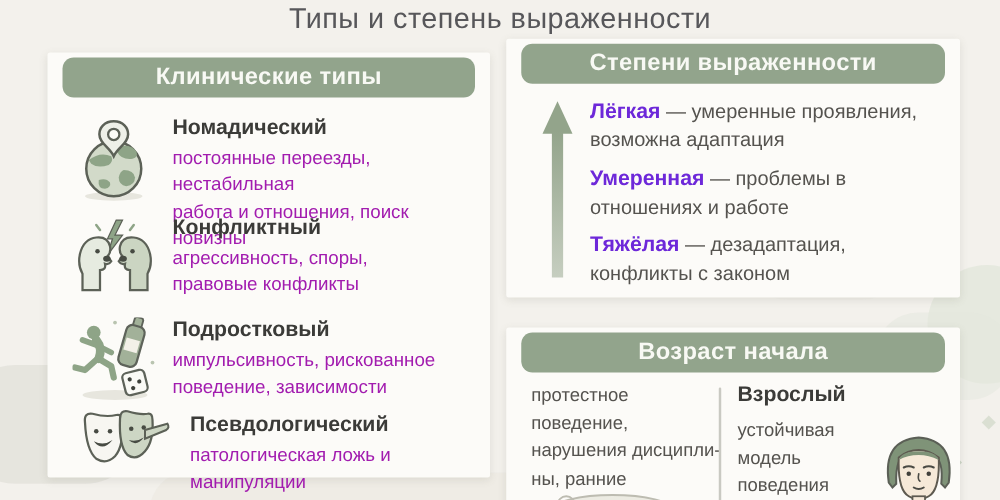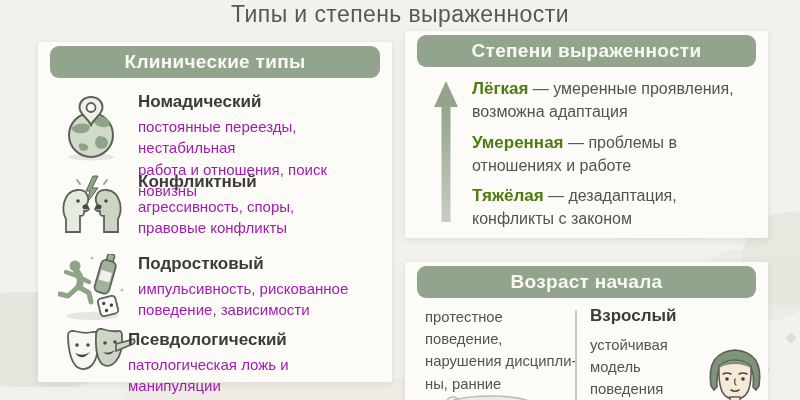--- a/index.html
+++ b/index.html
@@ -24,21 +24,21 @@
     position:absolute;left:12px;right:12px;top:4px;height:32px;
     background:#92a48c;border-radius:9px;
     color:#f8f9f4;font-weight:bold;font-size:19px;
     display:flex;align-items:center;justify-content:center;letter-spacing:.3px;
   }
   .type-row{position:absolute;}
   .type-icon{position:absolute;}
   .type-title{font-size:17px;font-weight:bold;color:#3b3b38;margin-bottom:4px;}
   .type-desc{font-size:15px;line-height:1.42;color:#a21caf;white-space:pre-line;}
   .sev-row{position:absolute;left:67px;width:292px;font-size:16px;line-height:1.42;}
-  .sev-term{font-weight:bold;font-size:17px;color:#4d7c0f;}
+  .sev-term{font-weight:bold;font-size:17px;color:#6d28d9;}
   .sev-desc{white-space:pre-line;color:#55534f;}
   .age-col{position:absolute;}
   .age-title{font-size:17px;font-weight:bold;color:#3b3b38;margin-bottom:8px;}
   .age-desc{font-size:14.8px;line-height:1.5;color:#55534f;white-space:pre-line;}
   .v-divider{position:absolute;width:2px;background:#c9c9c2;border-radius:1px;}
 </style>
 </head>
 <body>
 
 <div id="stage">
@@ -128,21 +128,21 @@
         <path d="M4,12 Q3,4 10,5 Q21,8 29,6 Q34,5 34,11 Q35,31 28,39 Q21,46 13,41 Q5,34 4,12 Z" fill="#f7f6f1" stroke="#5c6157" stroke-width="1.8"></path>
         <circle cx="13" cy="19" r="1.8" fill="#474b43"></circle>
         <circle cx="24" cy="19" r="1.8" fill="#474b43"></circle>
         <path d="M11,27 Q18,36 26,26 Q19,31 11,27 Z" fill="#474b43"></path>
         <path d="M32,9 Q32,2 38,3 Q48,6 54,5 Q58,4 58,10 Q59,27 52,35 Q45,43 38,38 Q31,31 32,9 Z" fill="#cdd6c4" stroke="#5c6157" stroke-width="1.8"></path>
         <circle cx="41" cy="17" r="1.8" fill="#474b43"></circle>
         <circle cx="51" cy="16" r="1.8" fill="#474b43"></circle>
         <path d="M52,18 L70,13 Q72,16 69,18 L52,25 Z" fill="#cdd6c4" stroke="#5c6157" stroke-width="1.6"></path>
         <path d="M39,26 Q45,32 51,24 Q45,28 39,26 Z" fill="#474b43"></path>
       </svg>
-      <div style="position:absolute;left:90px;top:6px;width:250px;">
+      <div style="position:absolute;left:114px;top:6px;width:250px;">
         <div class="type-title">Псевдологический</div>
         <div class="type-desc">патологическая ложь и манипуляции</div>
       </div>
     </div>
   </div>
 
   <div class="card" style="left:405px;top:31px;width:363px;height:207px;">
     <div class="card-header">Степени выраженности</div>
 
     <svg style="position:absolute;left:25px;top:48px;" width="32" height="145" viewBox="0 0 32 145">

